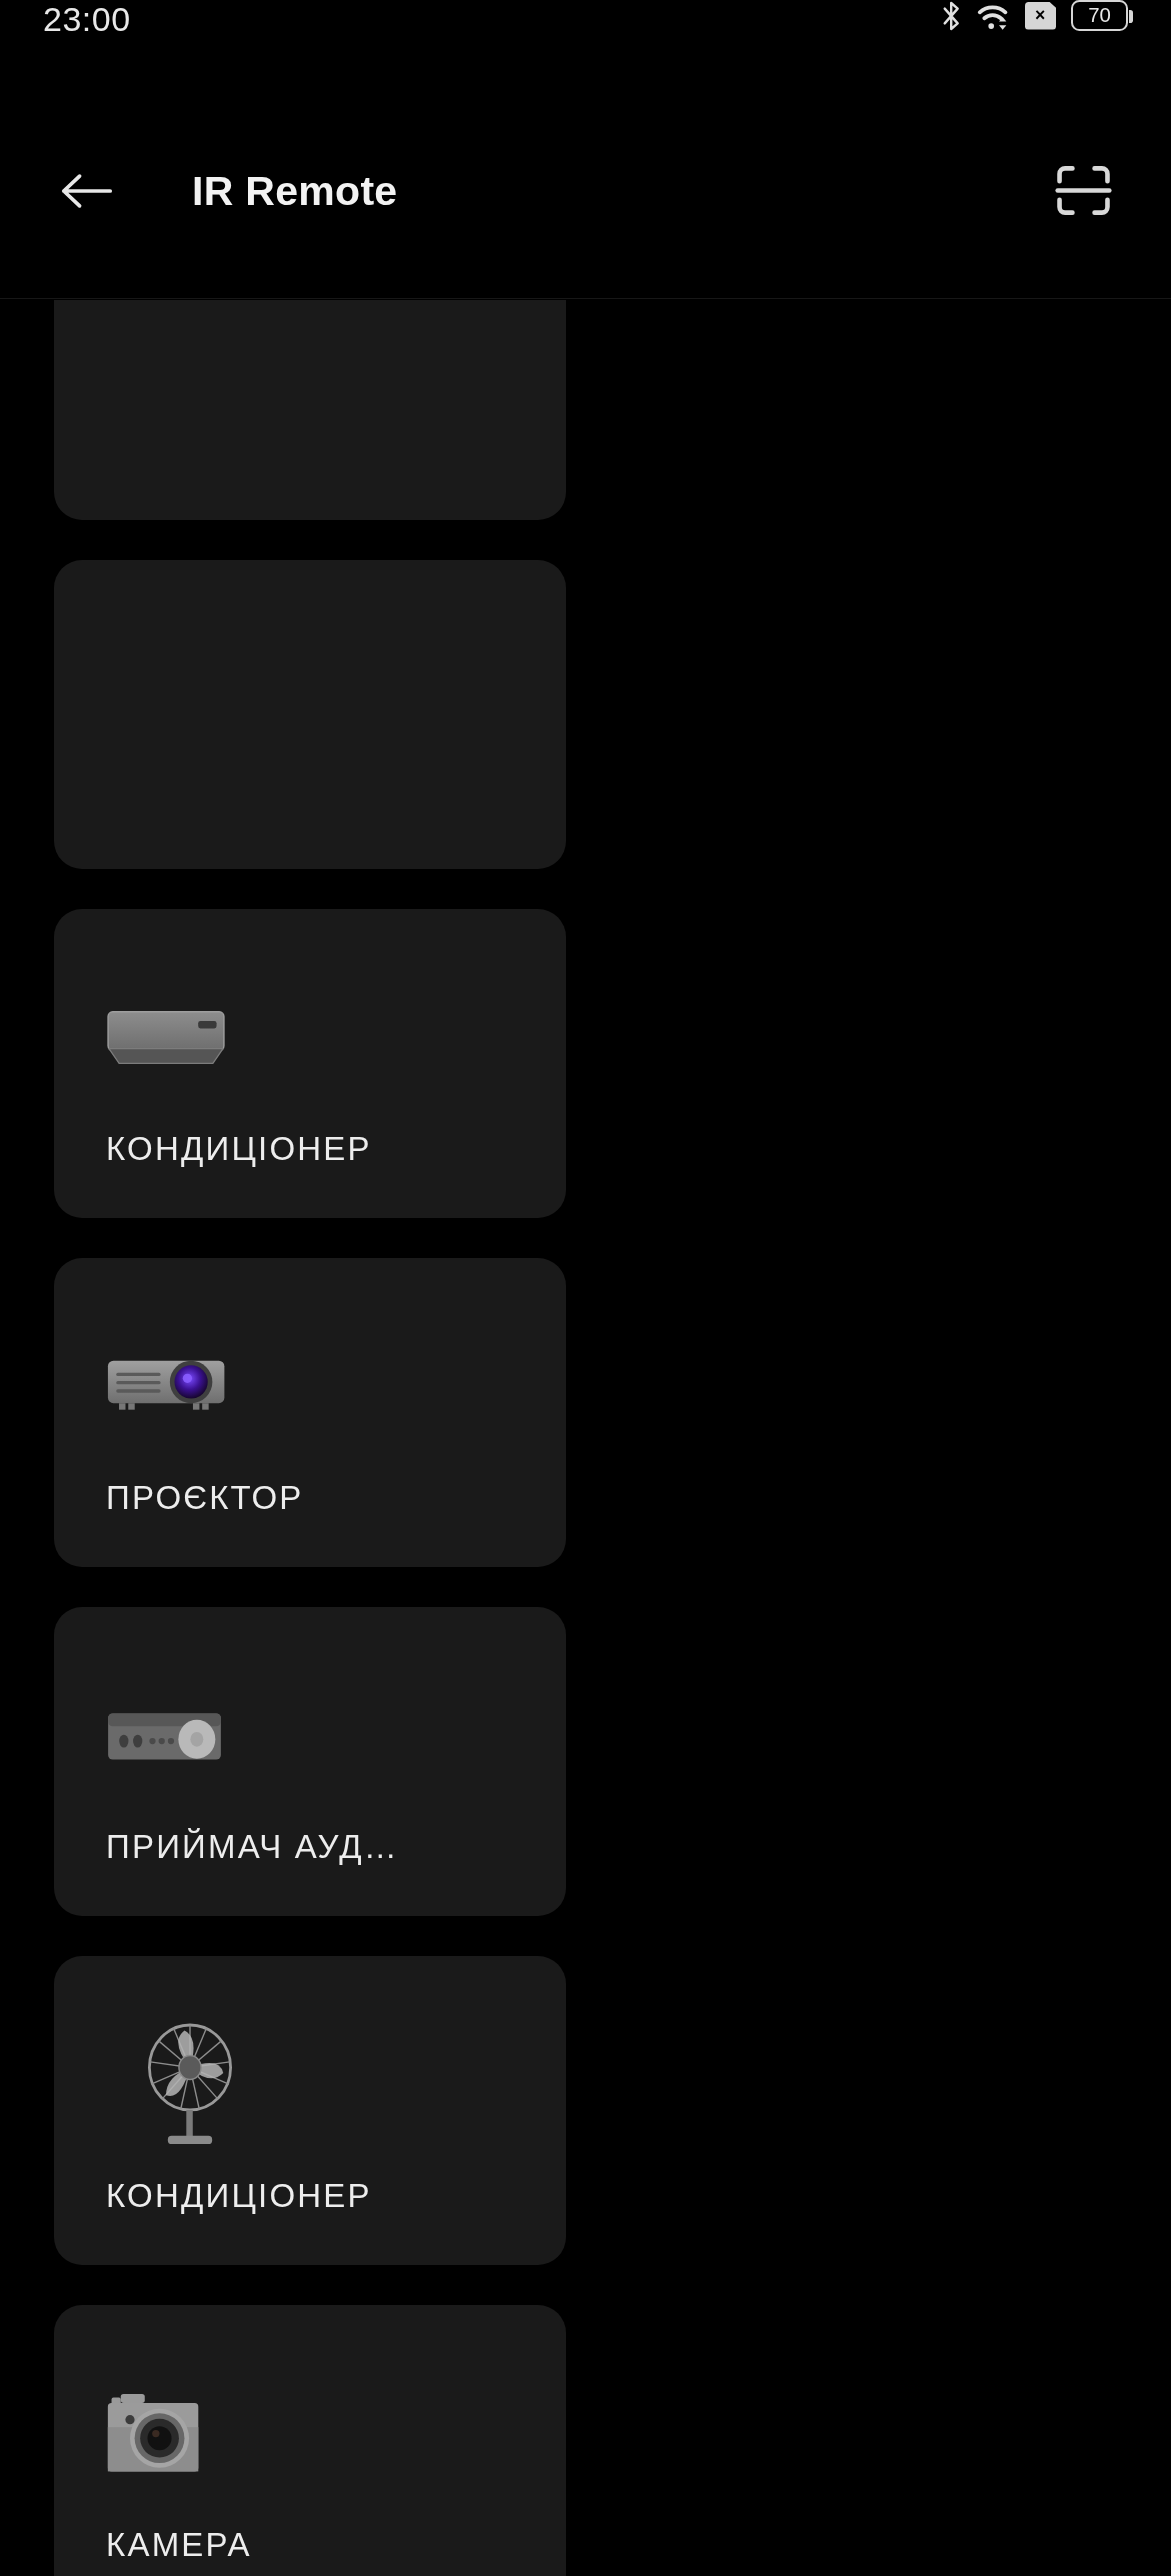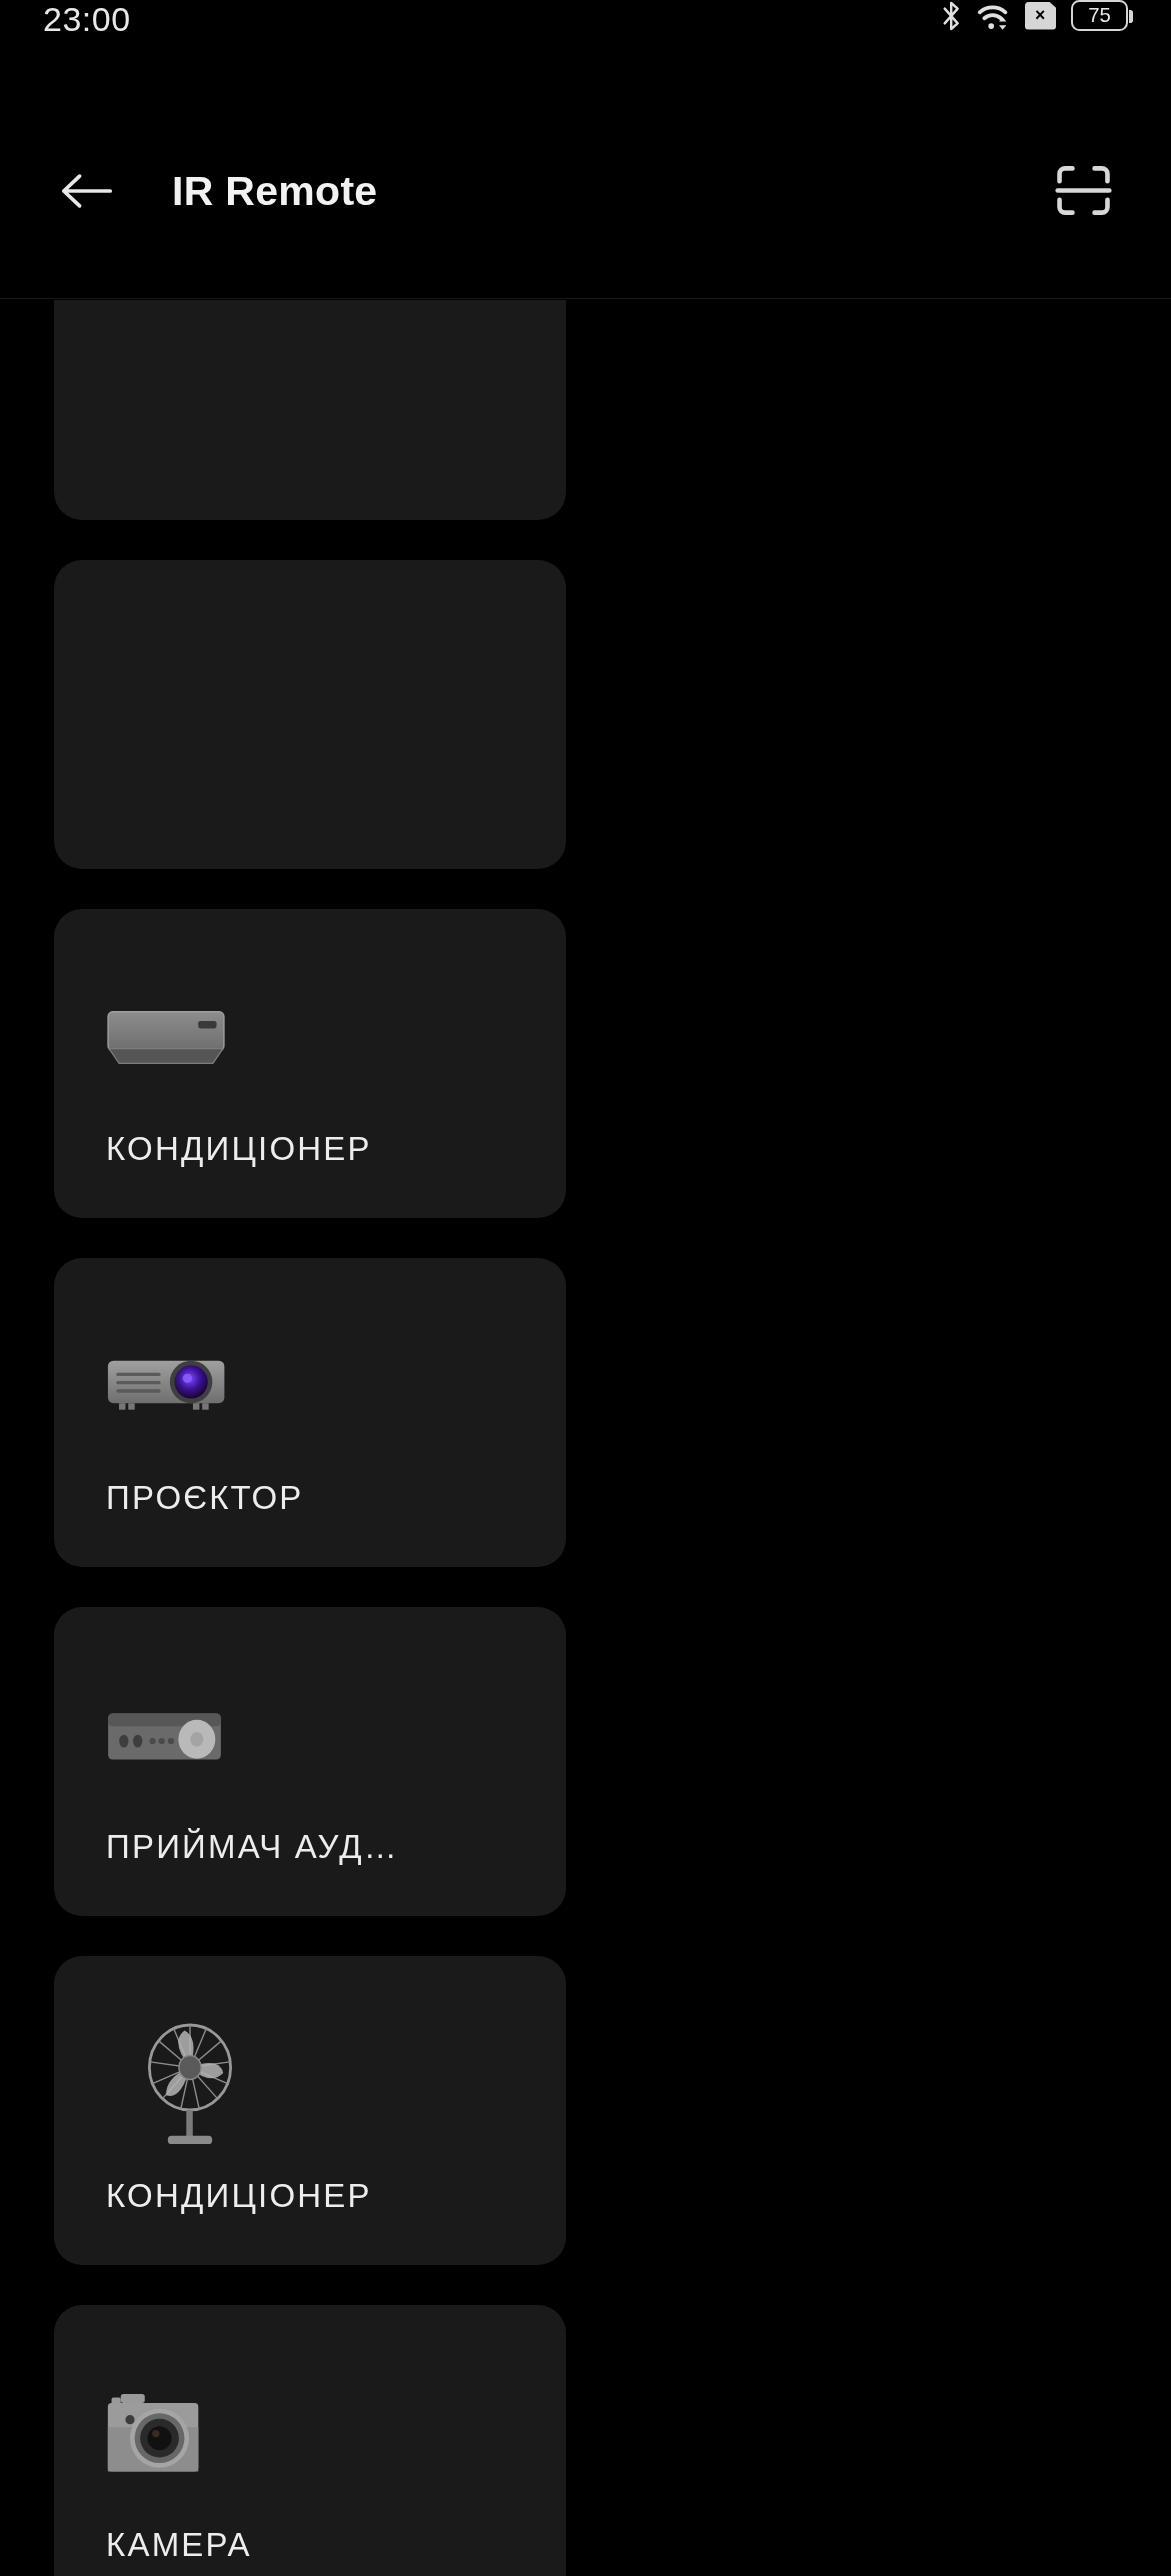--- a/index.html
+++ b/index.html
@@ -43,21 +43,21 @@
   .appbar{
     position:absolute; top:83px; left:0; width:1171px; height:216px;
     display:flex; align-items:center;
     border-bottom:0.9px solid #171717;
   }
   .back-btn{
     position:absolute; left:54px; top:50%; transform:translateY(-50%);
     width:65px; height:65px; display:flex; align-items:center; justify-content:center;
   }
   .appbar-title{
-    position:absolute; left:172px; top:50%; transform:translateY(-50%);
+    position:absolute; left:192px; top:50%; transform:translateY(-50%);
     color:#f2f2f2; font-size:41px; font-weight:bold; letter-spacing:0.3px;
   }
   .scan-btn{
     position:absolute; right:54px; top:50%; transform:translateY(-50%);
     width:67px; height:67px; display:flex; align-items:center; justify-content:center;
   }
 
   
   .grid-wrap{
     position:absolute; top:300px; left:0; width:1171px; height:2276px;
@@ -105,21 +105,21 @@
       <circle cx="15.5" cy="27" r="3.1" fill="#e0e0e0"></circle>
       <path d="M28 17 l4 5 l-8 0 z" fill="#e0e0e0"></path>
       <path d="M28 31 l4 -5 l-8 0 z" fill="#e0e0e0"></path>
     </svg>
 
     <div class="ic-sim">
       <span>×</span>
     </div>
 
     <div class="ic-batt">
-      <span>75</span>
+      <span>70</span>
     </div>
   </div>
 </div>
 
 <div class="appbar">
 
   <div class="back-btn">
     <svg width="54" height="39" viewBox="0 0 58 42">
       <path d="M4 21 H54 M4 21 L21 5 M4 21 L21 37" fill="none" stroke="#e8e8e8" stroke-width="4" stroke-linecap="round" stroke-linejoin="round"></path>
     </svg>

